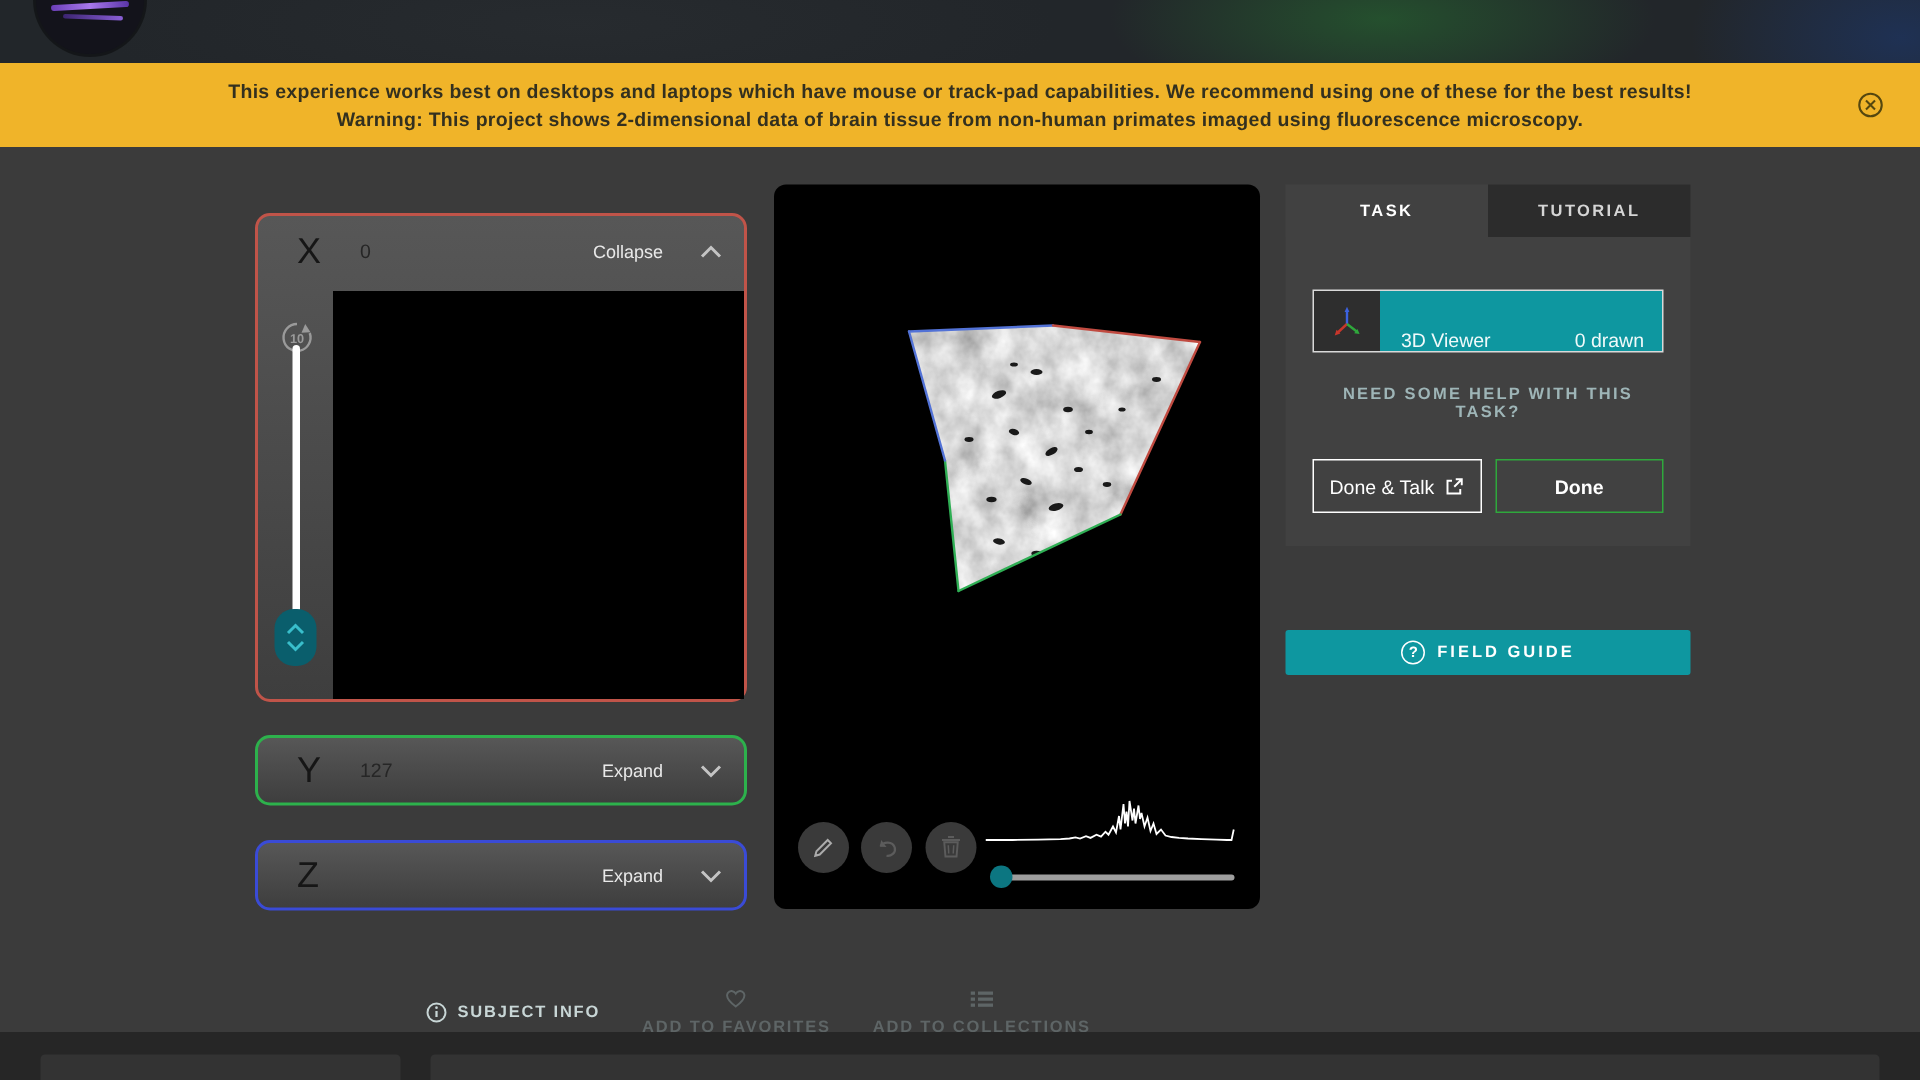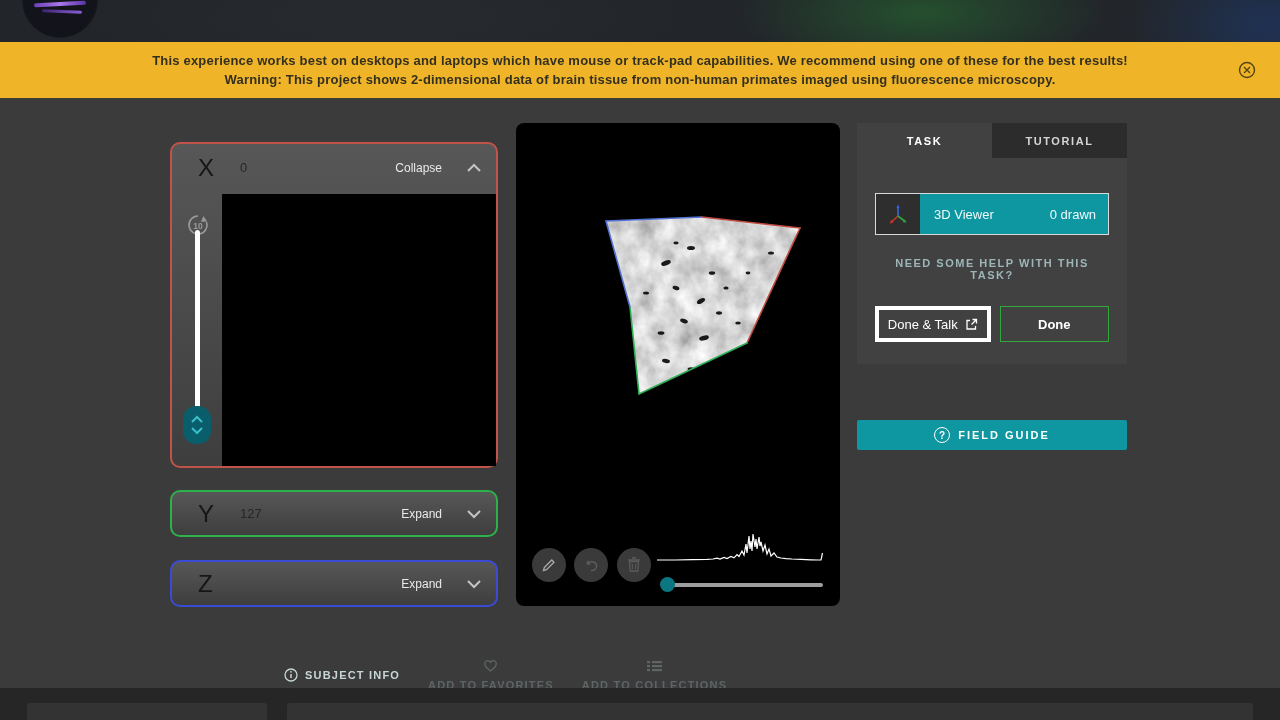--- a/index.html
+++ b/index.html
@@ -69,29 +69,29 @@
   #task-panel { position:absolute; left:857px; top:123px; width:270px; background:#414141; }
   #tab-row { display:flex; height:35px; }
   .tab { flex:1; display:flex; align-items:center; justify-content:center;
     font-size:11px; font-weight:bold; letter-spacing:1.6px; cursor:pointer; }
   #tab-task { background:#414141; color:#FFFFFF; }
   #tab-tutorial { background:#2C2C2C; color:#D5D5D5; }
   #task-body { padding:19px 18px 22px 18px; }
   #instruction { font-size:14px; line-height:1.55; color:#EDEDED; }
   #tool-row { margin-top:16px; height:42px; border:1px solid #D9D9D9; display:flex; cursor:pointer; }
   #tool-icon-box { width:44px; background:#2E2E2E; display:flex; align-items:center; justify-content:center; }
-  #tool-teal { flex:1; background:#0E97A0; display:flex; align-items:center;
+  #tool-teal { flex:1; background:#0E97A0; display:flex; align-items:flex-end;
     justify-content:space-between; padding:0 12px 0 14px; font-size:13px; color:#F0FAFA; }
   #help-text { margin-top:22px; text-align:center; font-size:11px; font-weight:bold;
     letter-spacing:1.5px; color:#9EB5B7; }
   #btn-row { margin-top:25px; display:flex; gap:9px; }
   #btn-row button { flex:1; height:36px; background:transparent; color:#FFFFFF; font-size:13px;
     cursor:pointer; display:flex; align-items:center; justify-content:center; gap:7px;
     font-family:inherit; }
-  #done-talk-btn { border:4px solid #ffffff; }
+  #done-talk-btn { border:1px solid #ffffff; }
   #done-btn { border:1px solid #2FA83C; font-weight:bold; }
 
   #field-guide { position:absolute; left:857px; top:420px; width:270px; height:30px;
     background:#0E97A0; border:none; border-radius:2px; cursor:pointer;
     display:flex; align-items:center; justify-content:center; gap:8px;
     color:#FFFFFF; font-size:11px; font-weight:bold; letter-spacing:2px; font-family:inherit; }
   #fg-qicon { width:16px; height:16px; border:1.4px solid #FFFFFF; border-radius:50%;
     display:flex; align-items:center; justify-content:center; font-size:10px; font-weight:bold; letter-spacing:0; }
 
   

